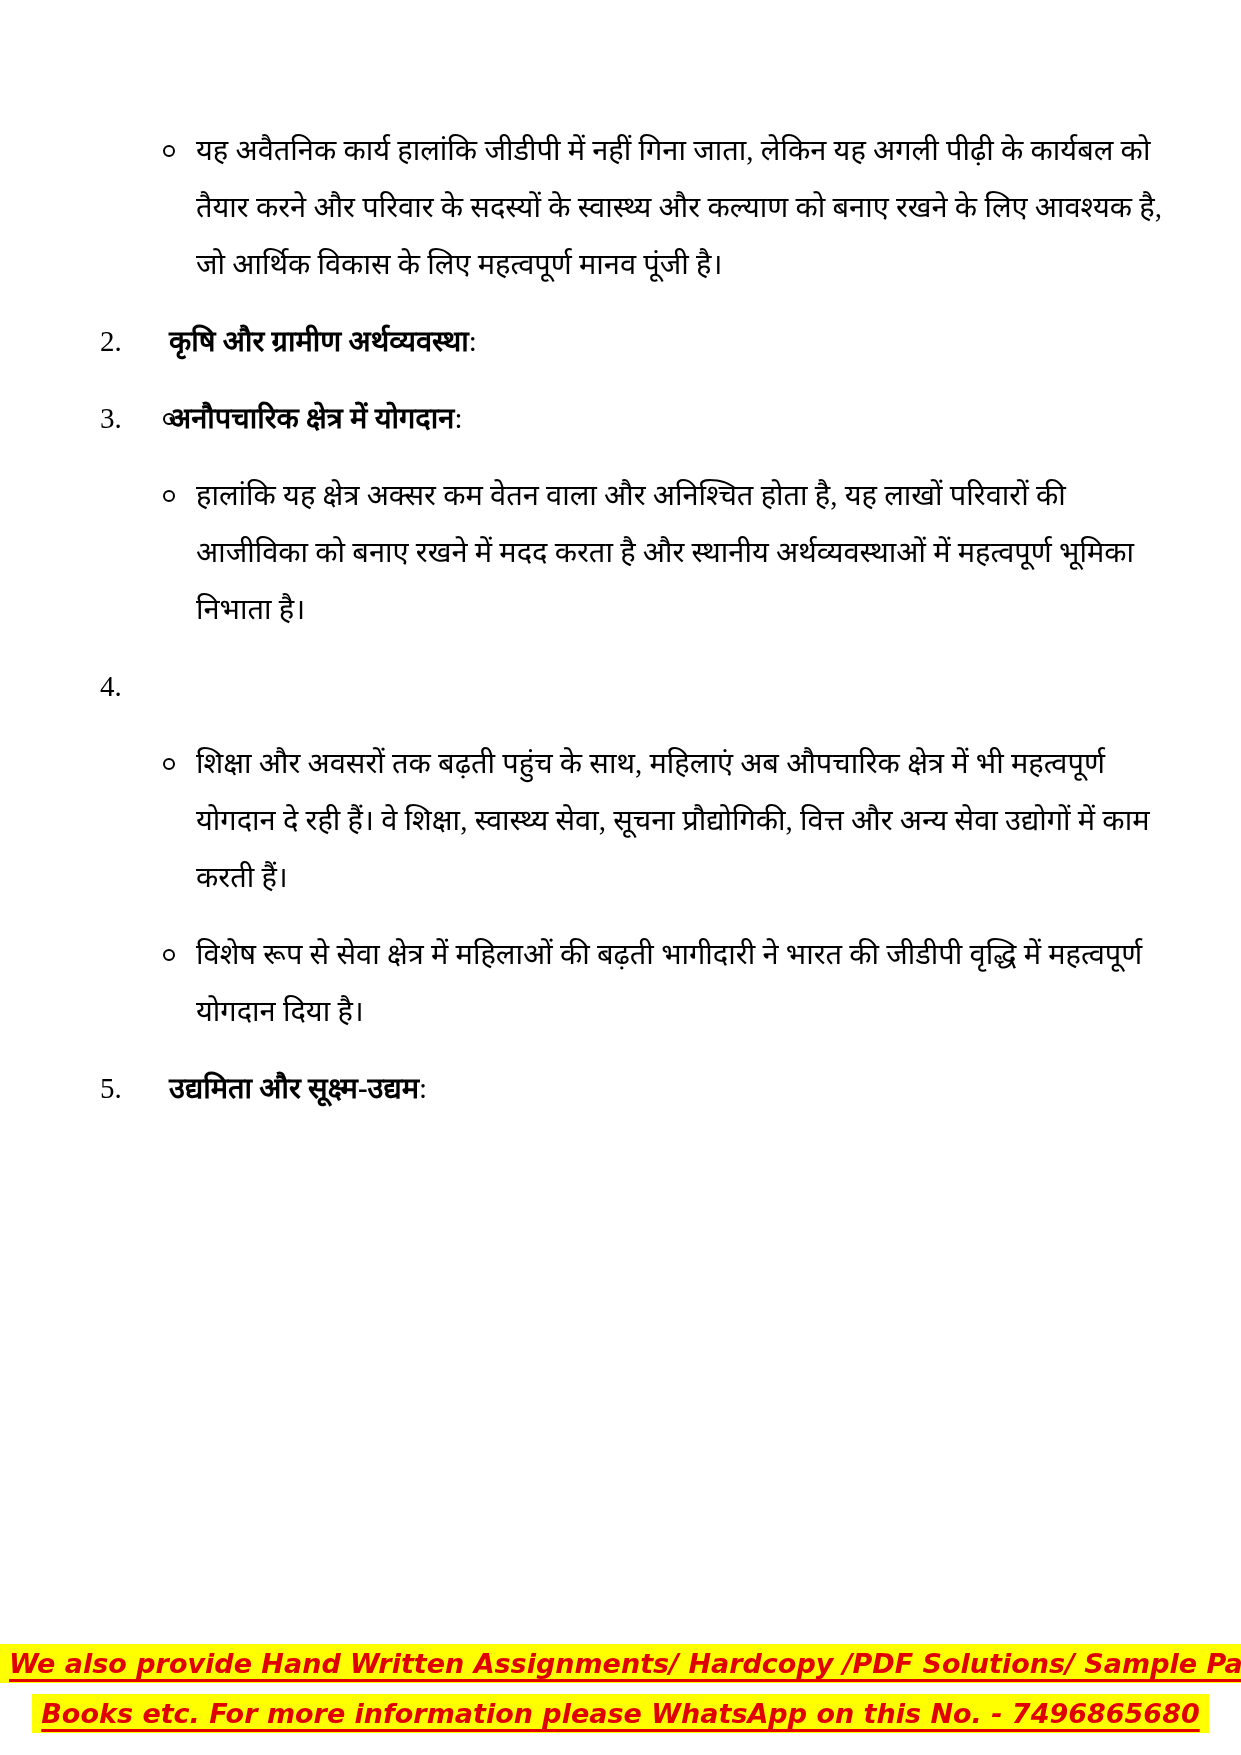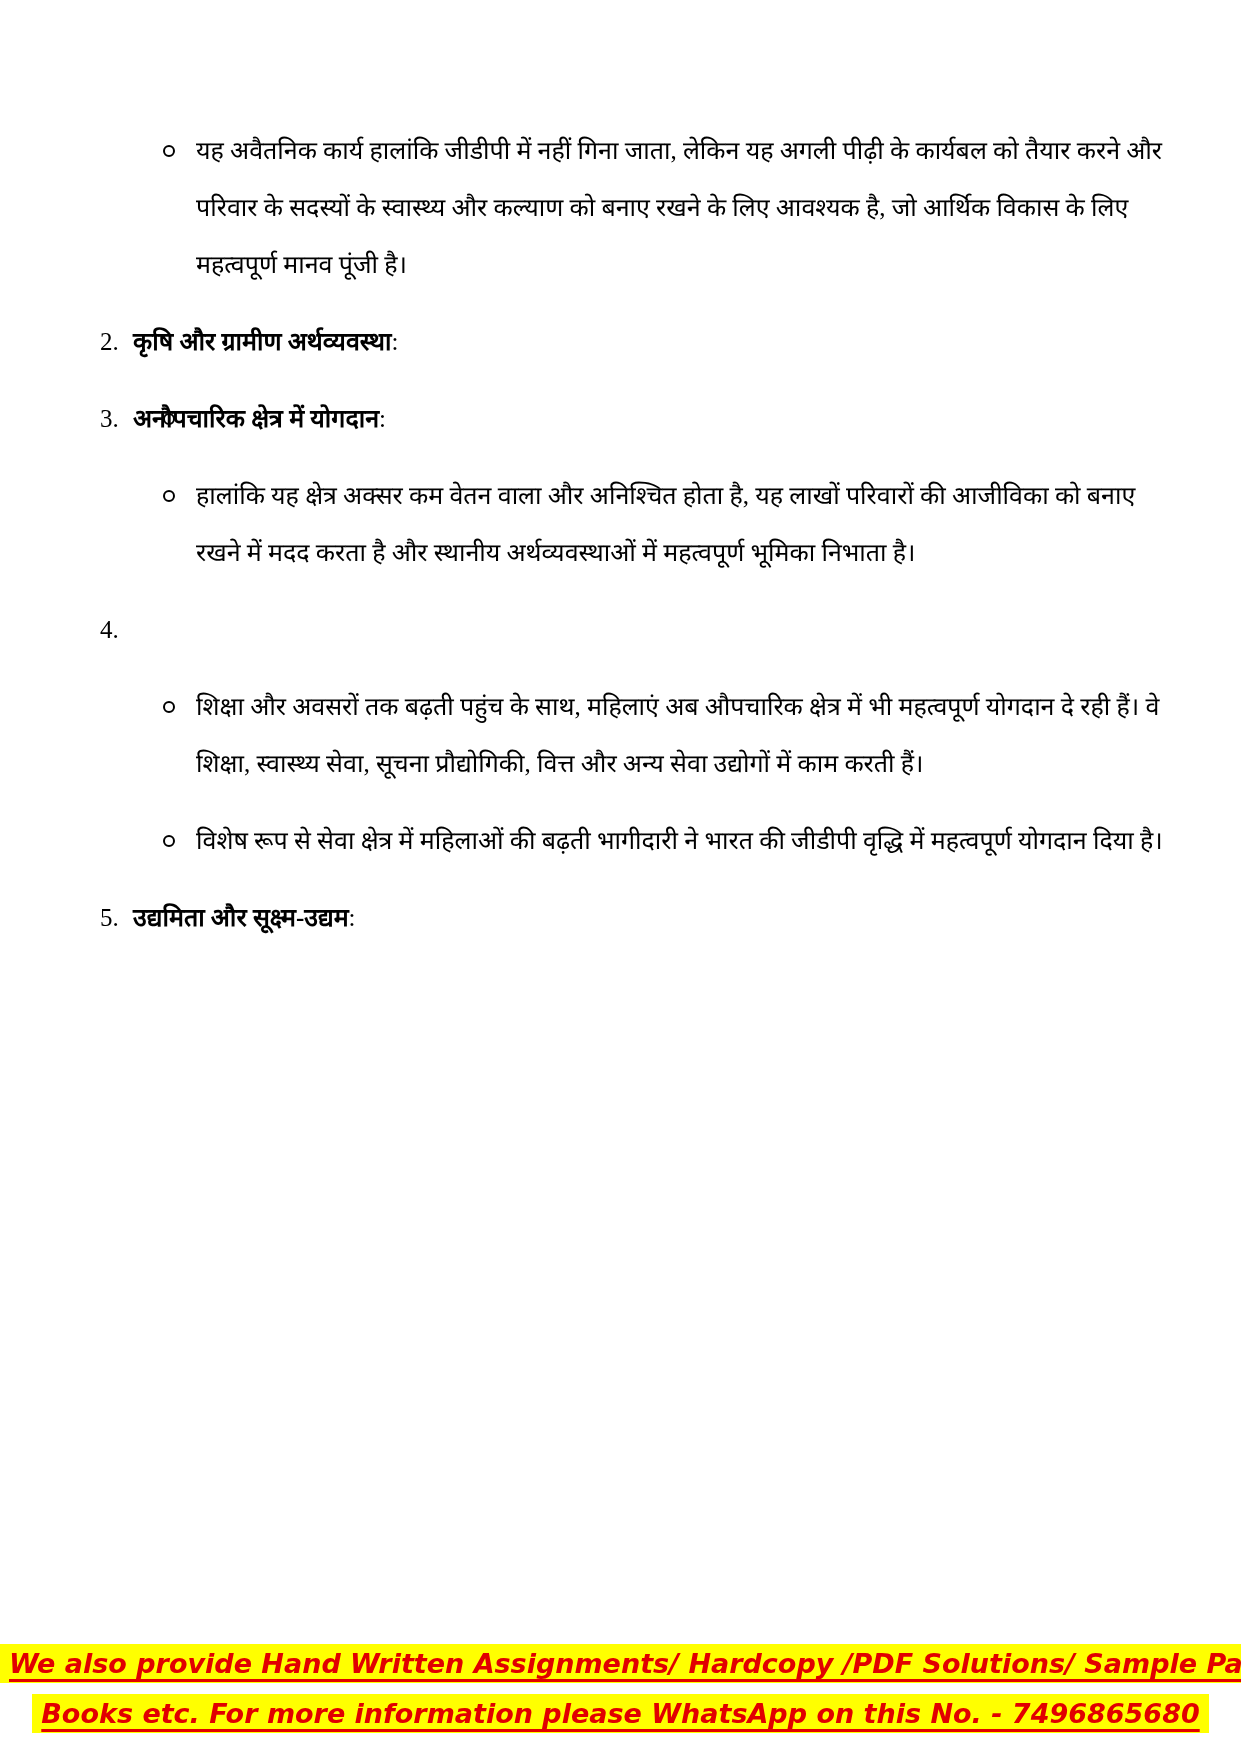--- a/index.html
+++ b/index.html
@@ -12,21 +12,21 @@
     overflow: hidden;
     font-family: "Liberation Serif", "DejaVu Serif", serif;
   }
   .content {
     position: absolute;
     top: 122px;
     left: 0;
     width: 1241px;
   }
   .para {
-    font-size: 25px;
+    font-size: 29px;
     line-height: 57px;
     margin: 0 0 20px 0;
     text-align: left;
   }
   .sub-bullet {
     position: relative;
     margin-left: 196px;
     width: 968px;
   }
   .circle-marker {
@@ -45,20 +45,21 @@
     margin-left: 100px;
     width: 1060px;
   }
   .num {
     flex: none;
     width: 33px;
     font-weight: normal;
   }
   .heading-text {
     font-weight: bold;
+    margin-left: 36px;
   }
   .heading-suffix {
     font-weight: normal;
   }
   .footer {
     position: absolute;
     left: 0;
     right: 0;
     bottom: 14px;
     text-align: center;

